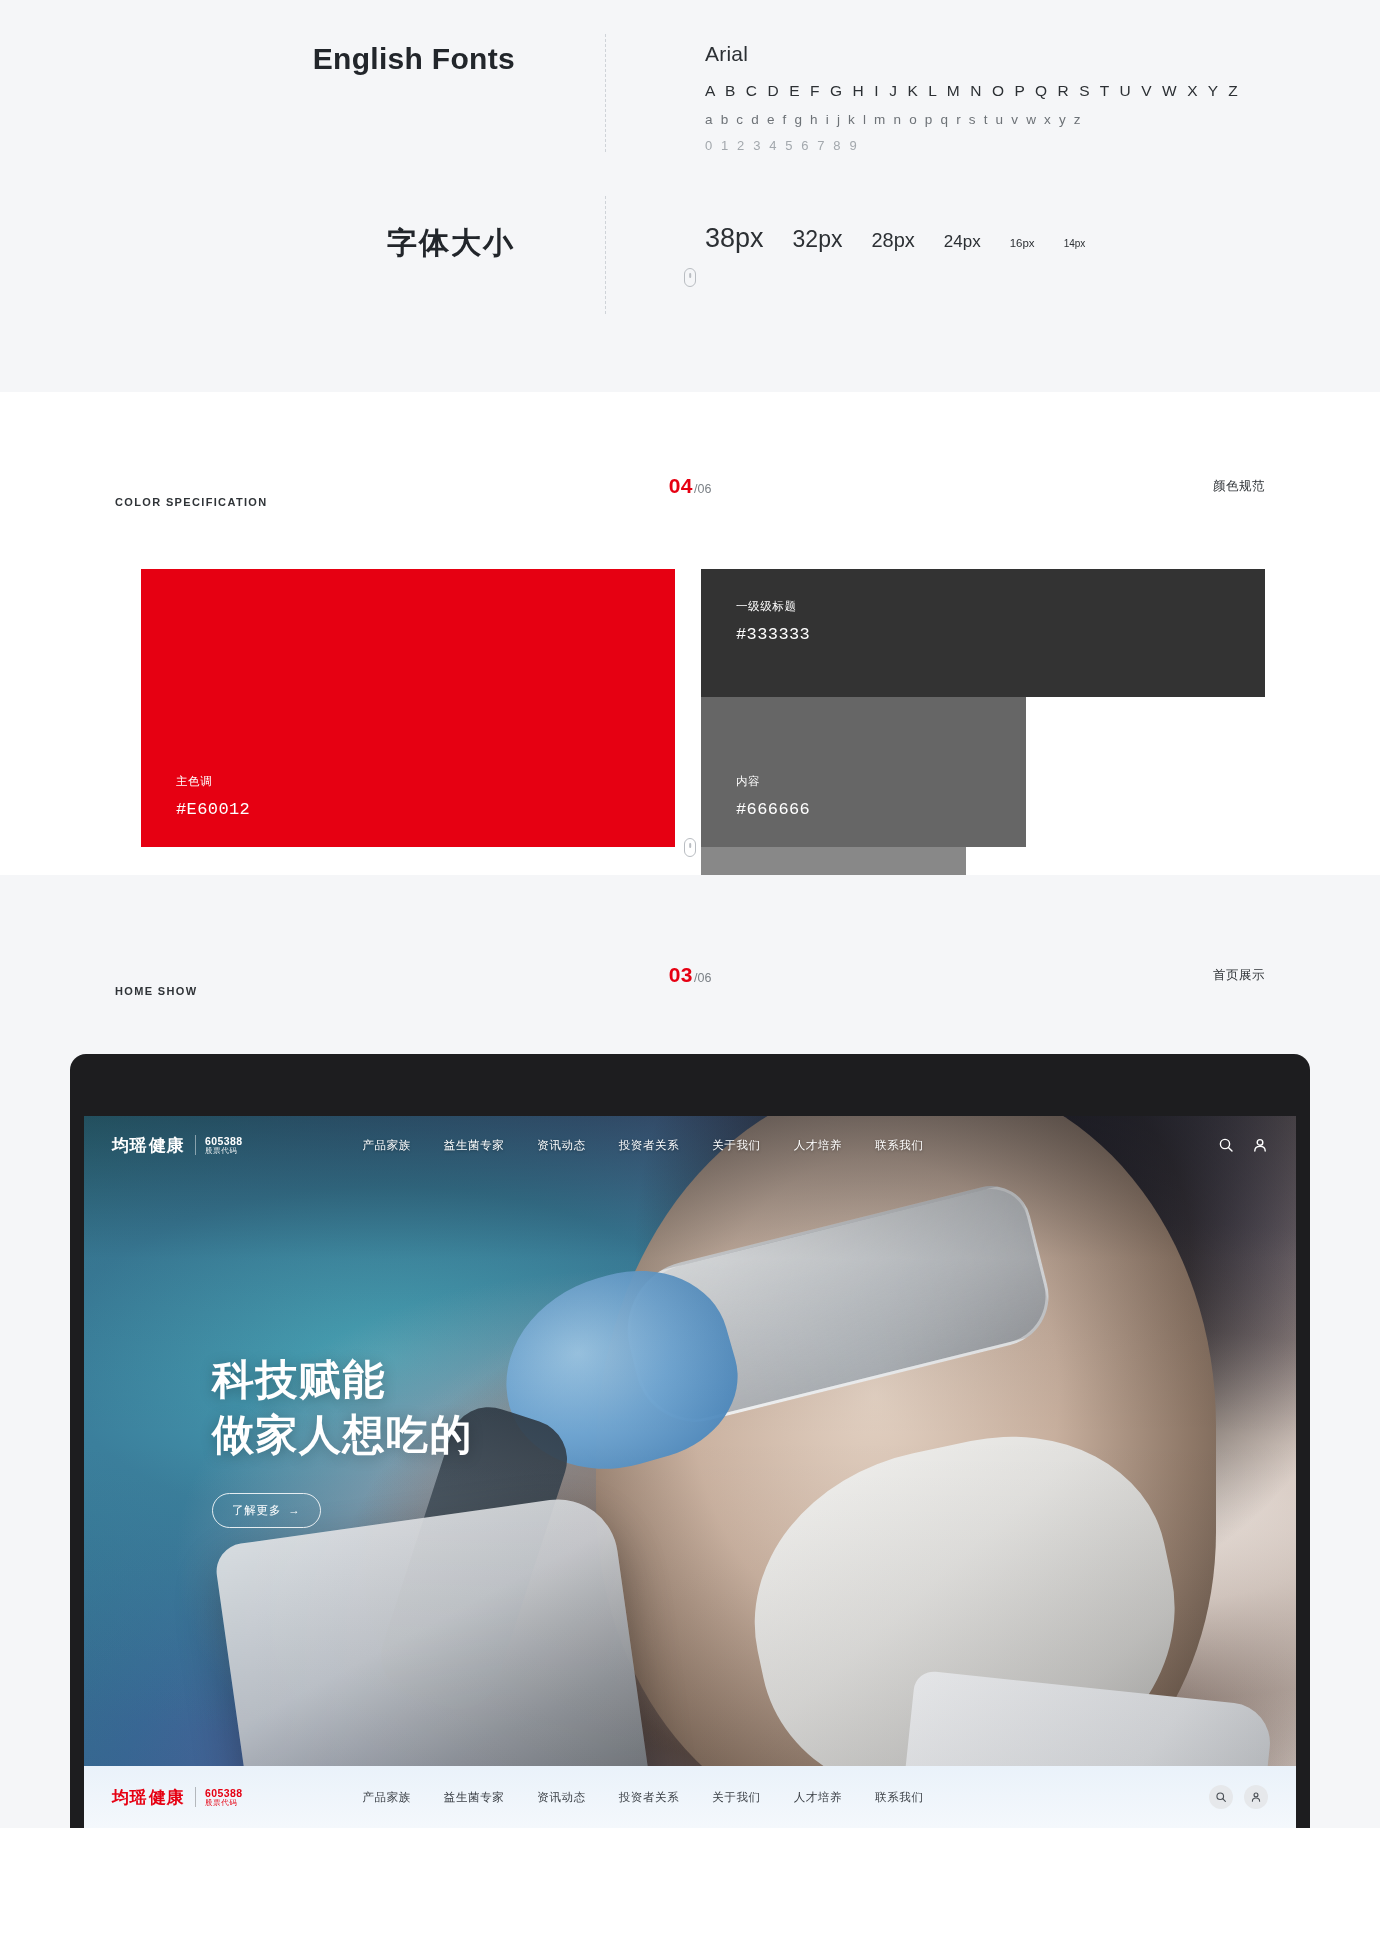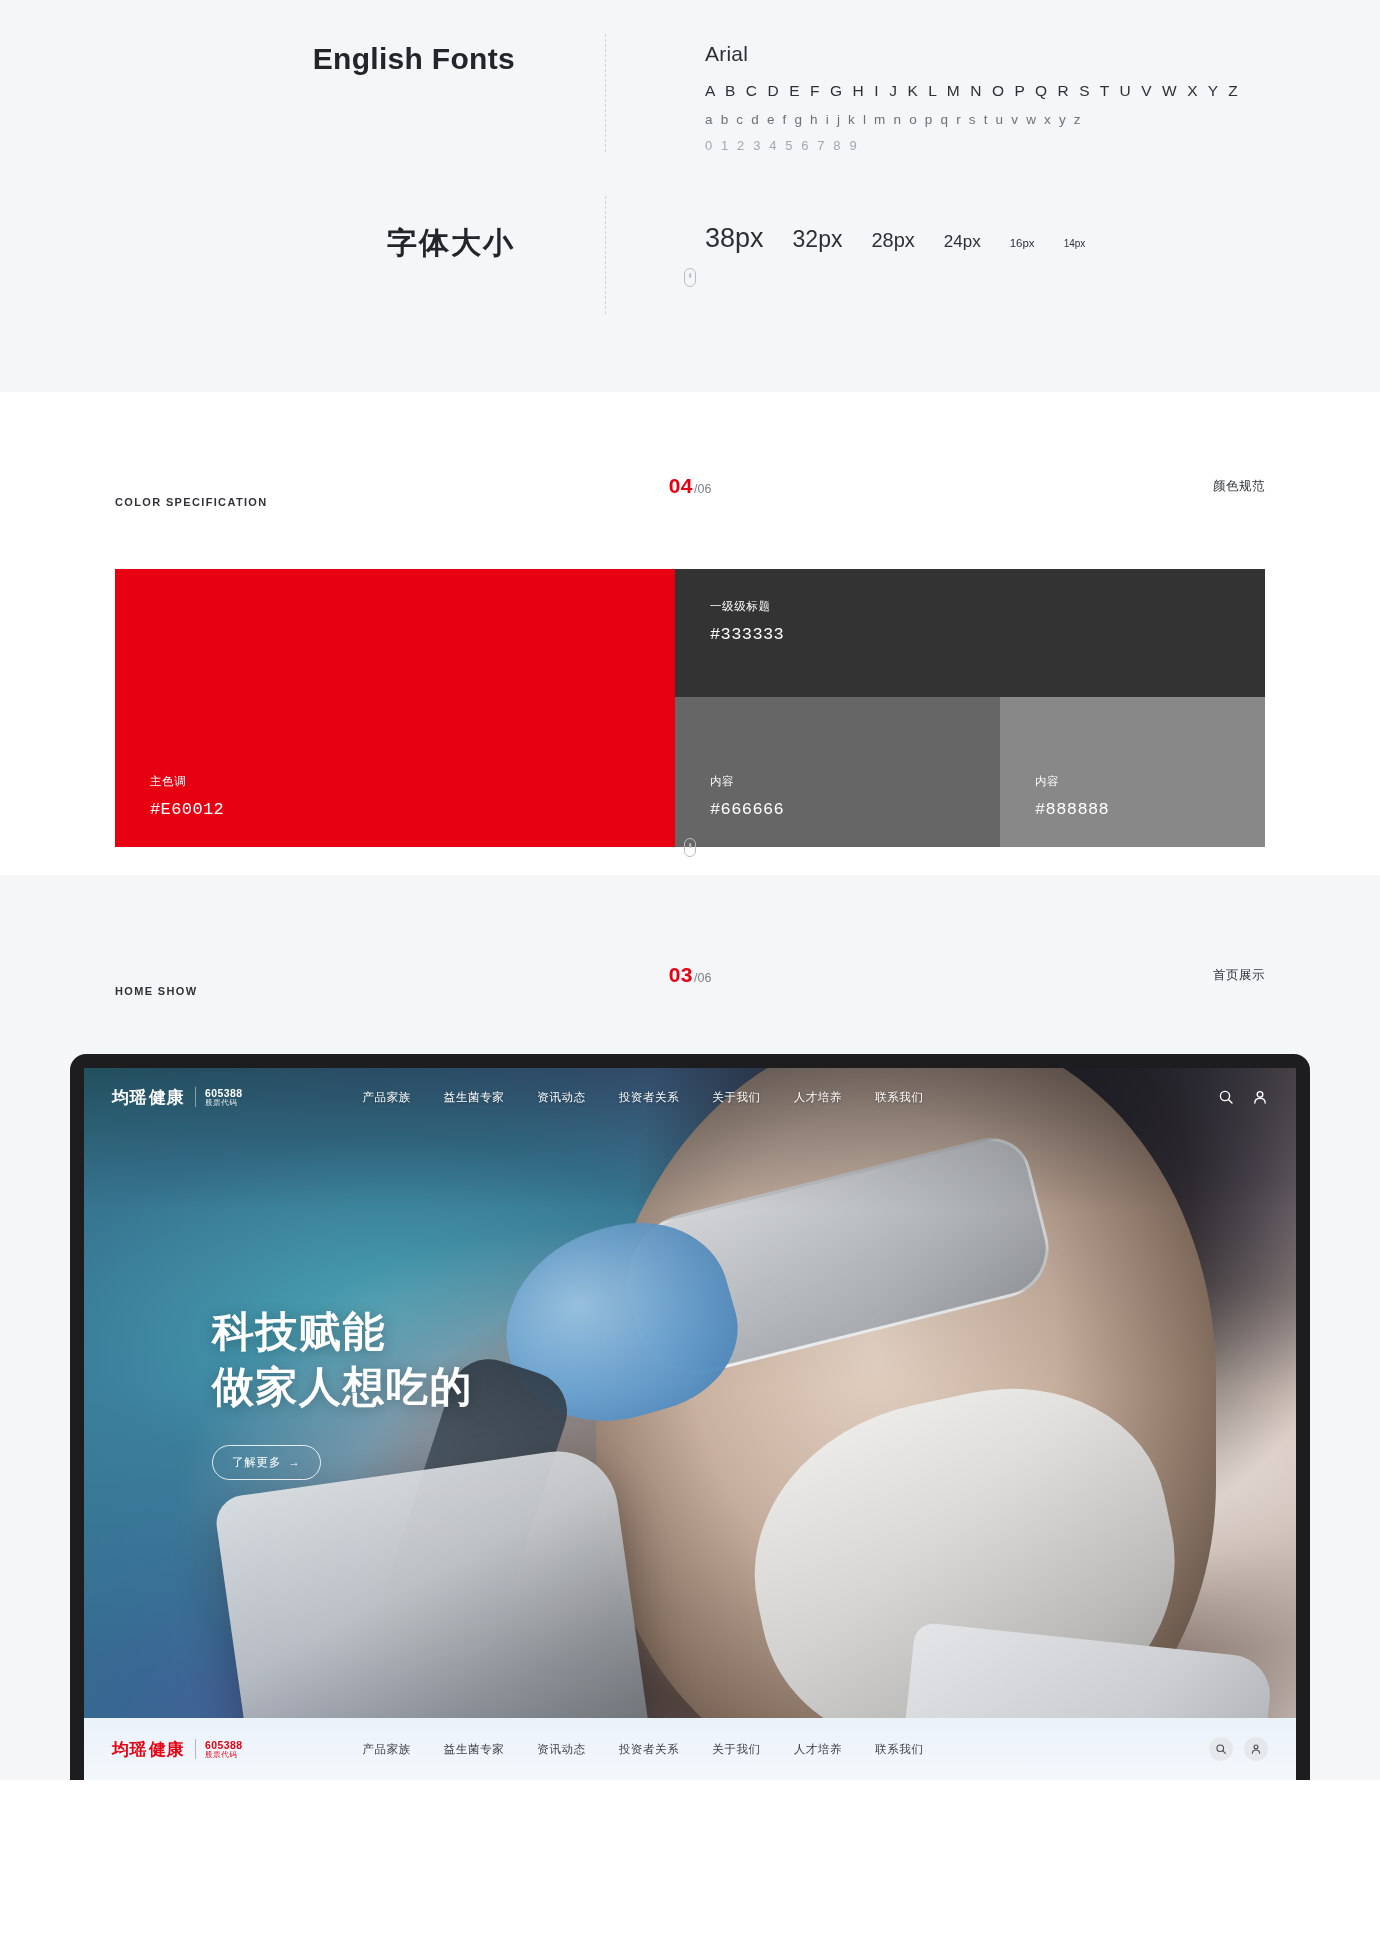--- a/index.html
+++ b/index.html
@@ -160,21 +160,21 @@
     color:#2f3337;
     letter-spacing:.5px;
   }
 
   .palette{
     position:absolute;
     left:115px; top:177px;
     width:1150px; height:278px;
     display:flex;
   }
-  .sw{ position:relative; }
+  .sw{ position:relative;margin-left:26px; }
   .sw-primary{ width:560px; height:278px; }
   .sw-right{ width:590px; display:flex; flex-wrap:wrap; }
   .sw-dark{ width:590px; height:128px; }
   .sw-66{ width:325px; height:150px; }
   .sw-88{ width:265px; height:150px; }
 
   .sw-label{
     position:absolute;
     left:35px;
     color:#ffffff;
@@ -214,20 +214,21 @@
     padding:14px 14px 0 14px;
     position:relative;
     overflow:hidden;
   }
   .screen{
     position:relative;
     width:1212px;
     height:712px;
     overflow:hidden;
     background:#2b3a46;
+    margin-top:48px;
   }
 
   
   .hero{
     position:absolute;
     inset:0;
     background:
       radial-gradient(circle at 76% 18%, rgba(20,16,14,.92) 0%, rgba(30,24,20,.75) 17%, rgba(60,50,44,0) 34%),
       radial-gradient(ellipse at 86% 56%, #efe6e0 0%, #d8cbc3 16%, rgba(184,168,158,.45) 33%, rgba(120,110,104,0) 52%),
       radial-gradient(ellipse at 62% 72%, #6e5a50 0%, #574741 22%, rgba(70,58,52,0) 48%),

